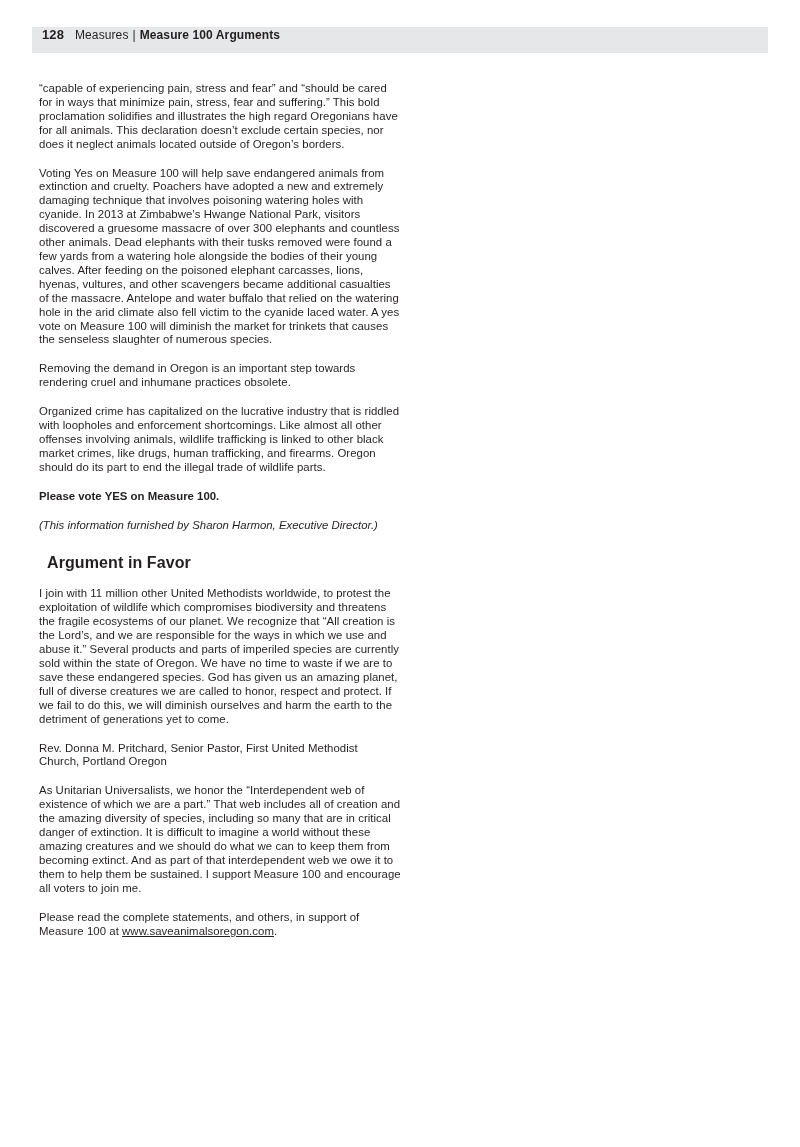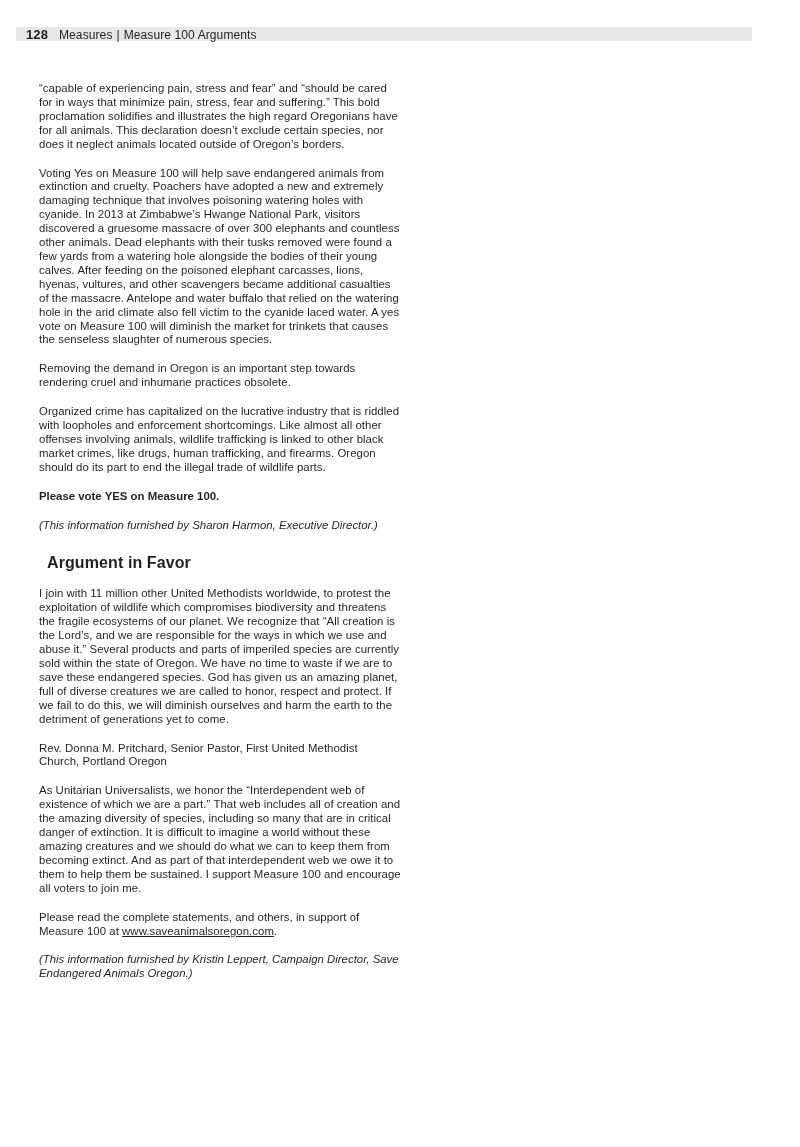--- a/index.html
+++ b/index.html
@@ -21,24 +21,24 @@
     left: 0;
     top: 0;
     width: 800px;
     height: 1147px;
     background: #ffffff;
   }
 
   
   .header-band {
     position: absolute;
-    left: 16px;
+    left: 32px;
     top: 27px;
     width: 736px;
-    height: 14px;
+    height: 26px;
     background: #e6e7e8;
     display: flex;
     align-items: flex-start;
   }
   .header-inner {
     display: flex;
     align-items: baseline;
     gap: 0;
     padding-left: 10px;
     font-size: 12.5px;
@@ -55,21 +55,21 @@
     font-size: 12px;
     color: #231f20;
   }
   .header-sep {
     font-weight: normal;
     font-size: 12px;
     color: #231f20;
     margin: 0 4px;
   }
   .header-title {
-    font-weight: normal;
+    font-weight: bold;
     font-size: 12px;
     color: #231f20;
   }
 
   
   .column {
     position: absolute;
     left: 39px;
     top: 82px;
     width: 362px;
@@ -155,16 +155,15 @@
 
     <p class="body-text">I join with 11 million other United Methodists worldwide, to protest the exploitation of wildlife which compromises biodiversity and threatens the fragile ecosystems of our planet. We recognize that “All creation is the Lord’s, and we are responsible for the ways in which we use and abuse it.” Several products and parts of imperiled species are currently sold within the state of Oregon. We have no time to waste if we are to save these endangered species. God has given us an amazing planet, full of diverse creatures we are called to honor, respect and protect. If we fail to do this, we will diminish ourselves and harm the earth to the detriment of generations yet to come.</p>
 
     <p class="body-text">Rev. Donna M. Pritchard, Senior Pastor, First United Methodist Church, Portland Oregon</p>
 
     <p class="body-text">As Unitarian Universalists, we honor the “Interdependent web of existence of which we are a part.” That web includes all of creation and the amazing diversity of species, including so many that are in critical danger of extinction. It is difficult to imagine a world without these amazing creatures and we should do what we can to keep them from becoming extinct. And as part of that interdependent web we owe it to them to help them be sustained. I support Measure 100 and encourage all voters to join me.</p>
 
 
     <p class="body-text"><span>Please read the complete statements, and others, in support of Measure 100 at </span><a class="link" href="#">www.saveanimalsoregon.com</a><span>.</span></p>
 
-    <p class="italic-note">(This information furnished by Kristin Leppert, Campaign Director, Save Endangered Animals Oregon.)</p>
 
   </div>
 </div>
 
 </body></html>

